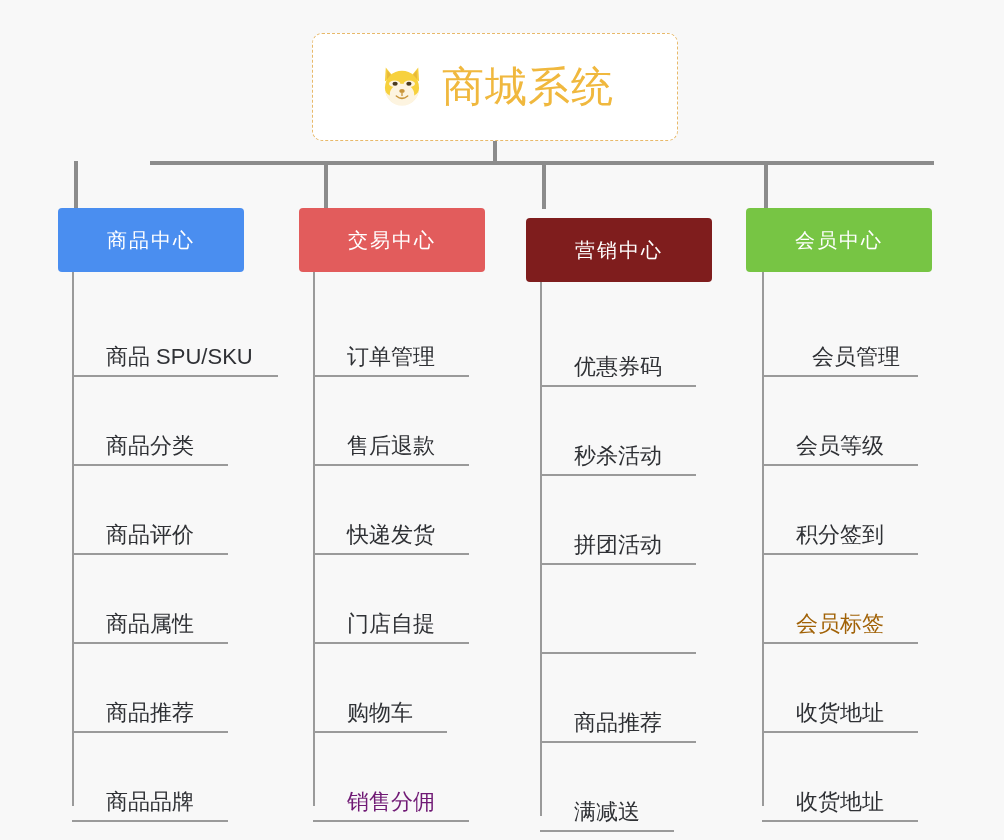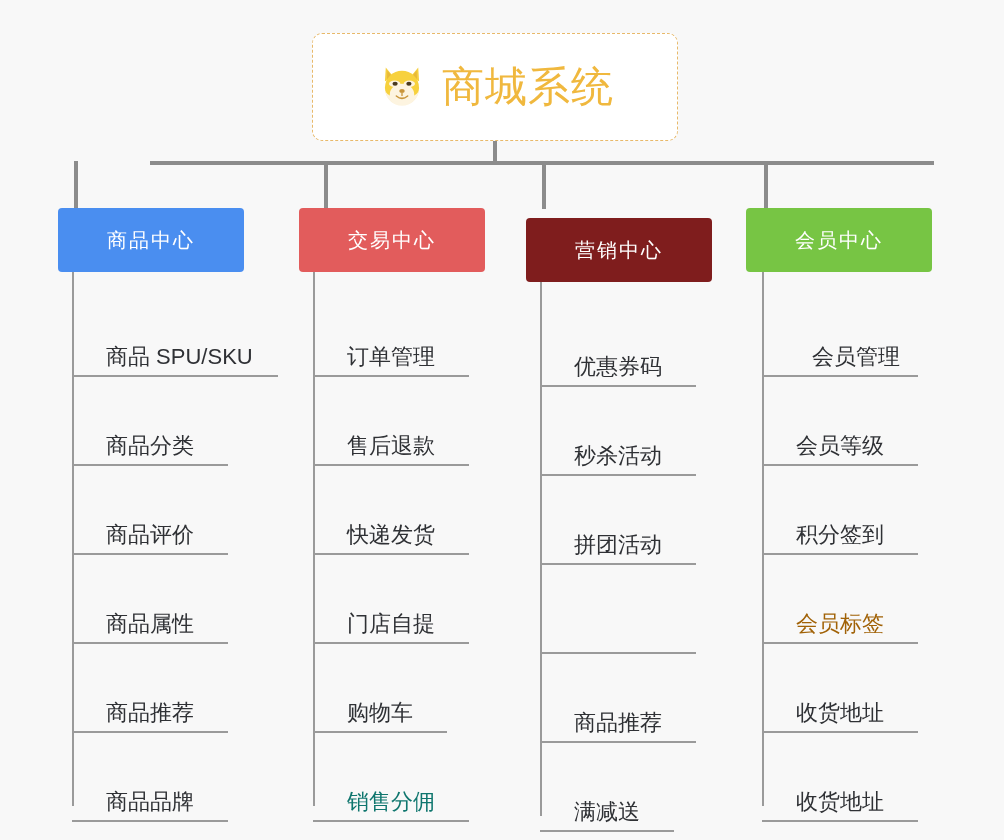--- a/index.html
+++ b/index.html
@@ -205,21 +205,21 @@
         <div class="leaf-item">
           <div class="leaf-underline" style="width: 156px; background: rgb(154, 154, 154);"></div>
           <div class="leaf-label" style="color: rgb(47, 49, 53);">门店自提</div>
         </div>
         <div class="leaf-item">
           <div class="leaf-underline" style="width: 134px; background: rgb(154, 154, 154);"></div>
           <div class="leaf-label" style="color: rgb(47, 49, 53);">购物车</div>
         </div>
         <div class="leaf-item">
           <div class="leaf-underline" style="width: 156px; background: rgb(154, 154, 154);"></div>
-          <div class="leaf-label" style="color: #0f766e; text-align: right;">销售分佣</div>
+          <div class="leaf-label" style="color: #701a75; text-align: right;">销售分佣</div>
         </div>
       </div>
     </div>
     <div class="conn conn-drop" style="left: 542px; background: rgb(140, 140, 140);"></div>
     <div class="column" style="left: 526px; width: 186px;">
       <div class="col-header" style="background: #7f1d1d; width: 186px; margin-top: 10px;">营销中心</div>
       <div class="leaf-list" style="margin-left: 14px;">
         <div class="leaf-rail" style="height: 534px; background: rgb(154, 154, 154);"></div>
         <div class="leaf-item">
           <div class="leaf-underline" style="width: 156px; background: rgb(154, 154, 154);"></div>

